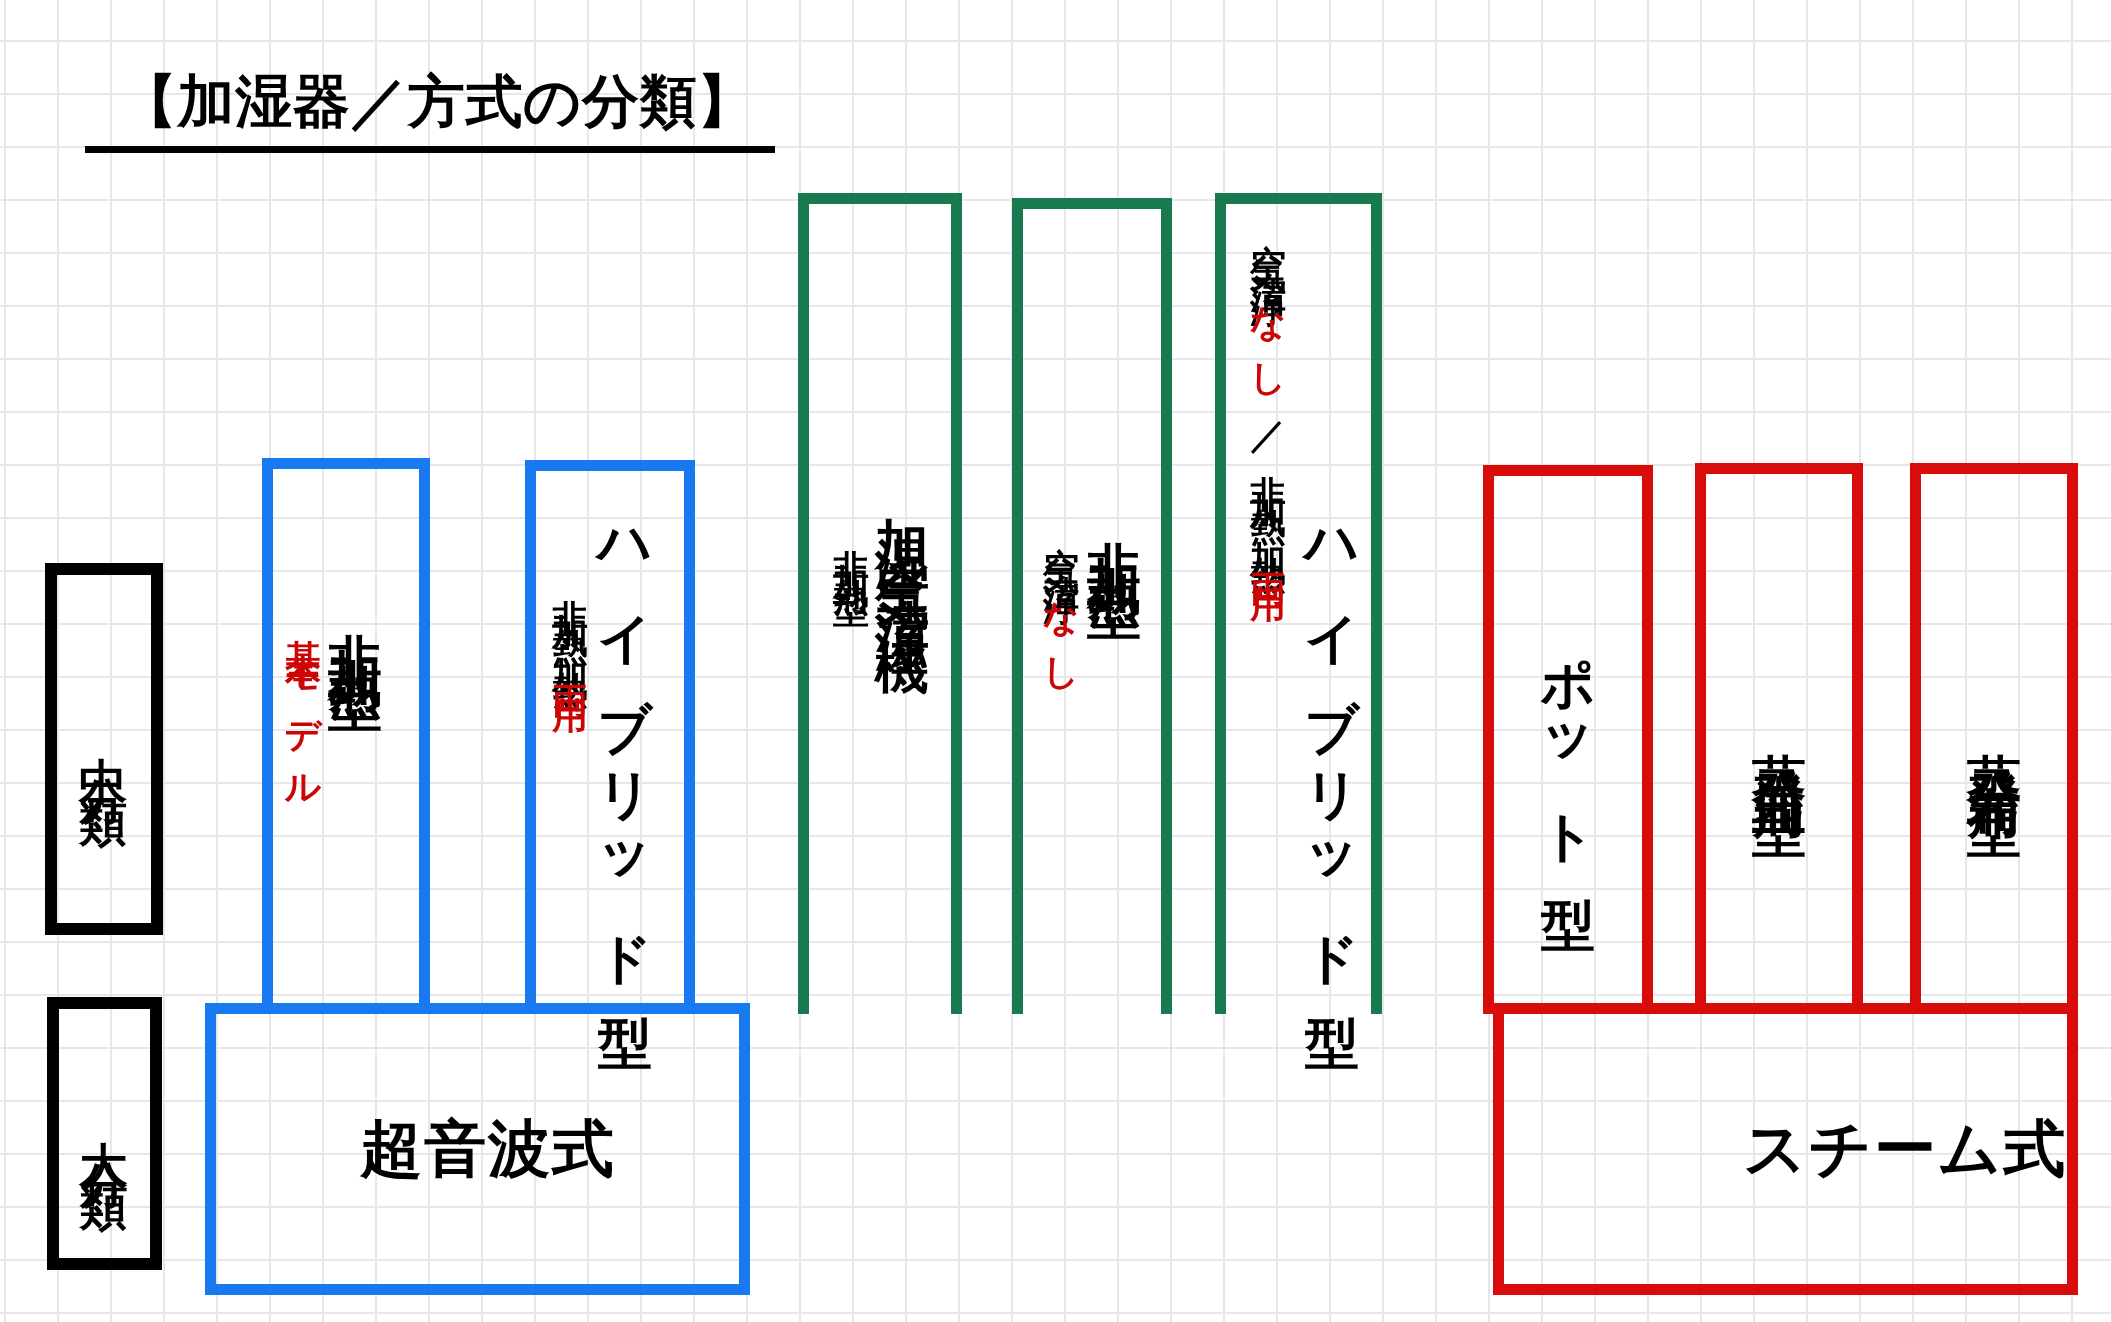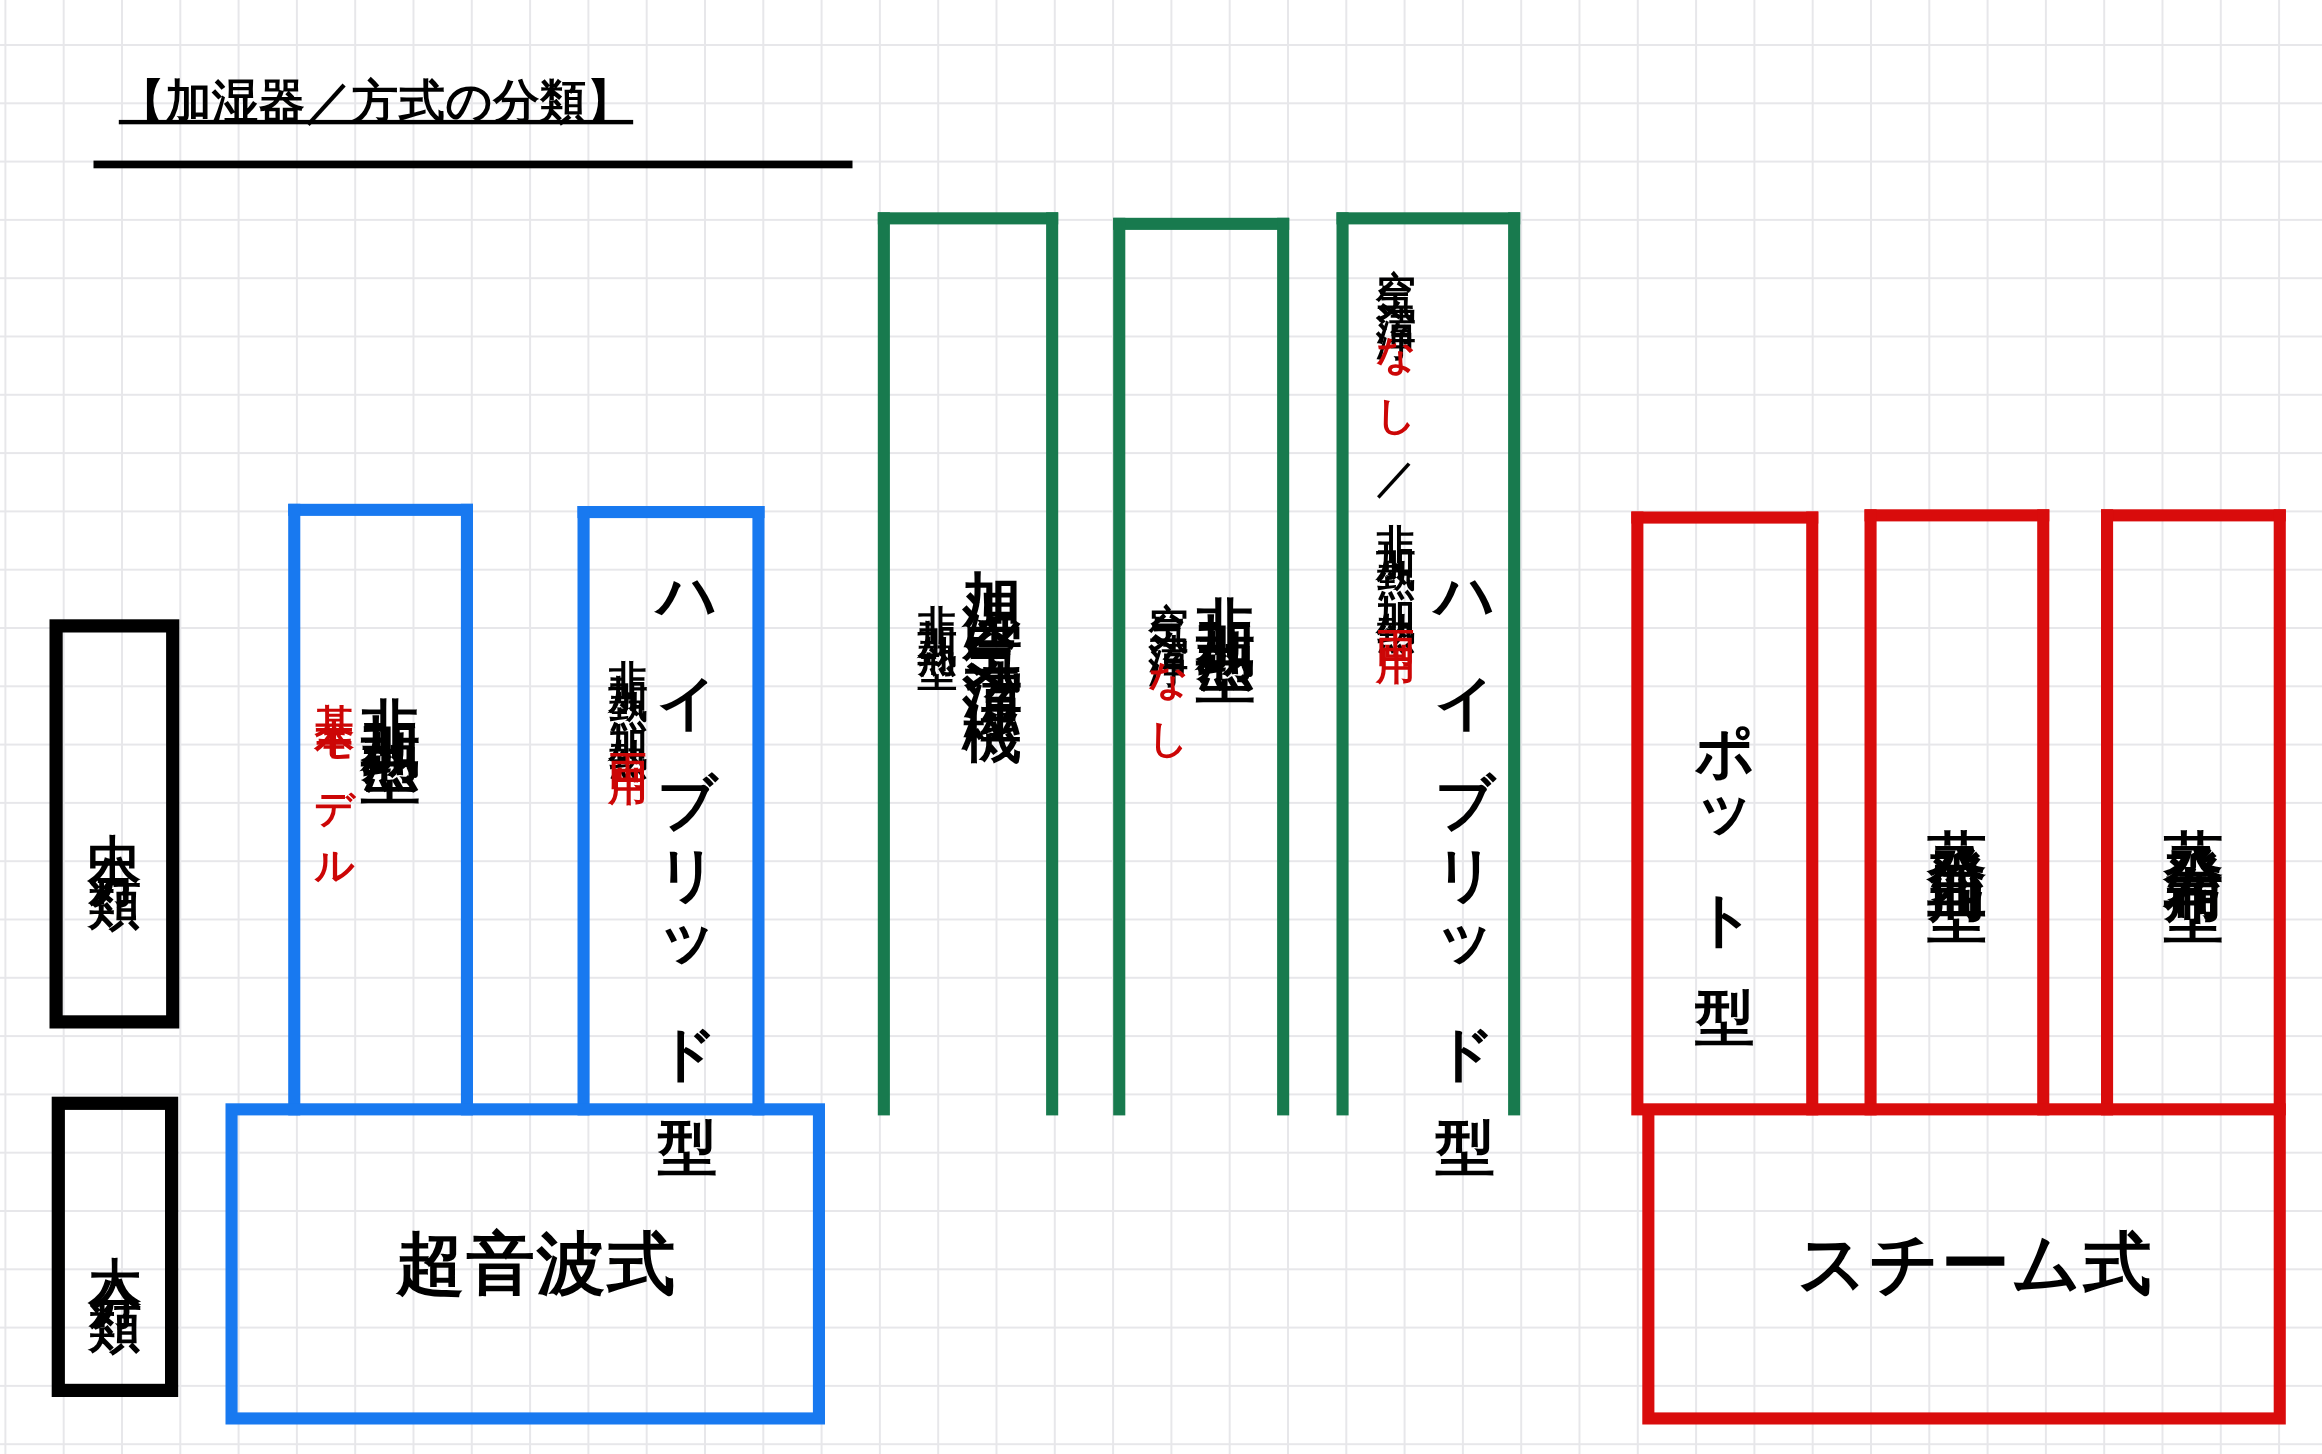--- a/index.html
+++ b/index.html
@@ -23,23 +23,23 @@
     background-image:
       linear-gradient(to right, var(--grid) 2px, transparent 2px),
       linear-gradient(to bottom, var(--grid) 2px, transparent 2px);
     background-size:53px 53px, 53px 53px;
     background-position:4px 0px, 0px -13px;
   }
   .abs{position:absolute;box-sizing:border-box;}
 
   
   .title{
-    left:108px;top:64px;
-    font-size:42px;font-weight:bold;color:var(--ink);
-    white-space:nowrap;letter-spacing:0.01em;text-decoration:underline;
+    left:120px;top:64px;
+    font-size:57px;font-weight:bold;color:var(--ink);
+    white-space:nowrap;letter-spacing:0.01em;
   }
   .title-underline{
     left:85px;top:146px;width:690px;height:7px;background:var(--ink);
   }
 
   
   .blackbox{border:12px solid var(--ink);background:transparent;}
   .vbox{border-style:solid;border-width:11px;border-bottom:none;background:transparent;}
   .bigbox{border-style:solid;border-width:11px;background:transparent;padding-left:21px;}
   .c-blue{border-color:var(--blue);}
@@ -84,21 +84,21 @@
 
   #u-big{left:205px;top:1003px;width:545px;height:292px;}
   #u-v1{left:262px;top:458px;width:168px;height:556px;}
   #u-v2{left:525px;top:460px;width:170px;height:554px;}
 
   #k-big{left:794px;top:1003px;width:606px;height:292px;}
   #k-v1{left:798px;top:193px;width:164px;height:821px;}
   #k-v2{left:1012px;top:198px;width:160px;height:816px;}
   #k-v3{left:1215px;top:193px;width:167px;height:821px;}
 
-  #s-big{left:1493px;top:1003px;width:585px;height:292px;}
+  #s-big{left:1493px;top:1003px;width:585px;height:292px;justify-content:flex-end;}
   #s-v1{left:1483px;top:465px;width:170px;height:549px;}
   #s-v2{left:1695px;top:463px;width:168px;height:551px;}
   #s-v3{left:1910px;top:463px;width:168px;height:551px;}
 
   
   #u-v1-main{left:55px;top:121px;}
   #u-v1-sub{left:12px;top:141px;}
   #u-v2-main{left:62px;top:26px;letter-spacing:0.33em;}
   #u-v2-sub{left:16px;top:99px;}
   #k-v1-main{left:66px;top:270px;letter-spacing:0.38em;}

